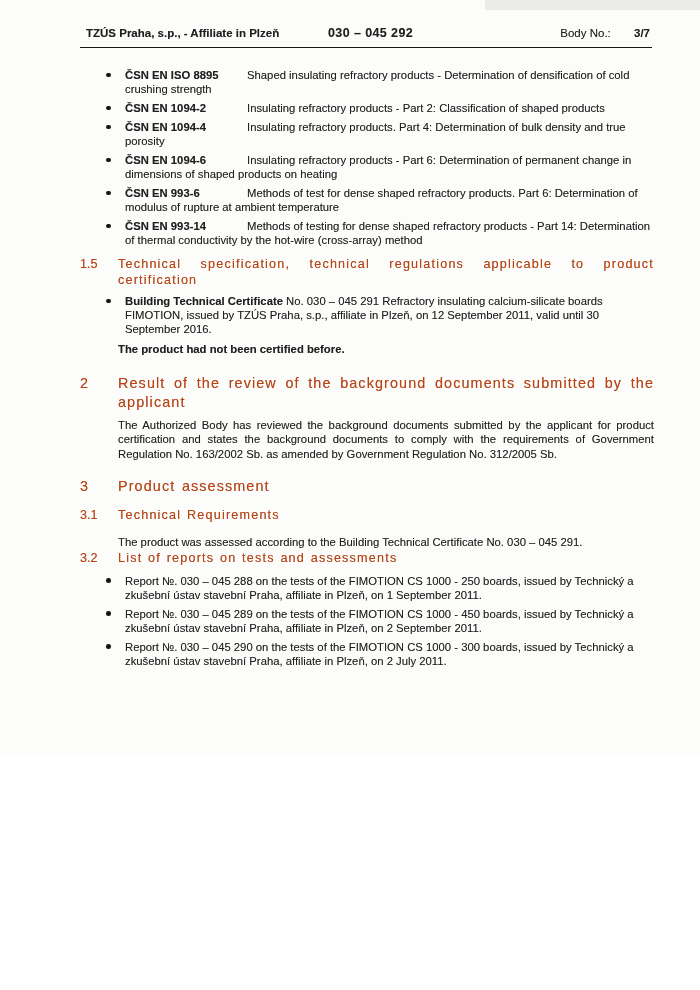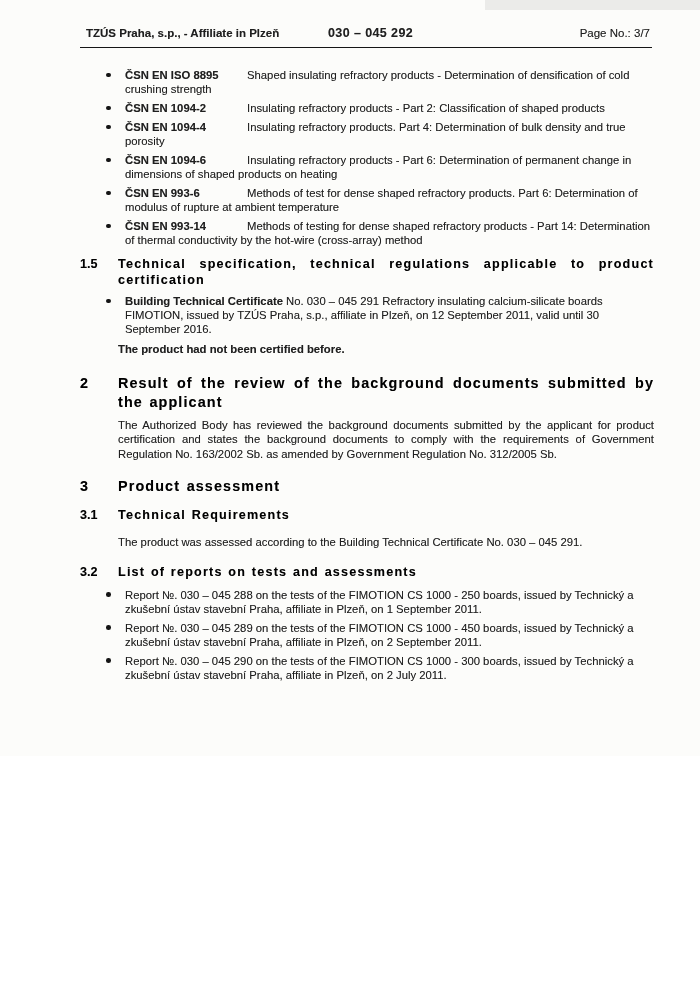--- a/index.html
+++ b/index.html
@@ -15,64 +15,64 @@
   }
   .scan-artifact {
     position: absolute; top: 0; right: 0; width: 215px; height: 10px;
     background: #ebebe9;
   }
   
   .header { position: absolute; left: 80px; top: 24px; width: 572px; height: 22px; font-size: 11.5px; }
   .header-org { position: absolute; left: 6px; top: 3px; font-weight: bold; }
   .header-num { position: absolute; left: 248px; top: 2px; font-weight: bold; font-size: 12.5px; letter-spacing: 0.4px; }
   .header-page { position: absolute; right: 2px; top: 3px; }
-  .header-page b { font-weight: normal; }
+  .header-page b { font-weight: bold; margin-left: 20px; }
   .header-rule { position: absolute; left: 80px; top: 46.5px; width: 572px; height: 1.7px; background: #161616; }
   
   .content { position: absolute; left: 80px; top: 58px; width: 574px; font-size: 11.3px; line-height: 14px; }
   
   .std-list { margin-top: 10px; }
   .b-item { position: relative; padding-left: 45px; margin-bottom: 5px; }
   .b-dot { position: absolute; left: 26px; top: 4.5px; width: 4.6px; height: 4.6px; border-radius: 50%; background: #141414; }
   .std-code { font-weight: bold; display: inline-block; min-width: 122px; }
   
-  .h-sub, .h-main { position: relative; padding-left: 38px; font-weight: bold; color: #000000; text-align: justify; }
+  .h-sub, .h-main { position: relative; padding-left: 38px; font-weight: normal; color: #c2410c; text-align: justify; }
   .h-sub { font-size: 12.6px; line-height: 16px; letter-spacing: 1.2px; word-spacing: 1px; }
   .h-main { font-size: 14.4px; line-height: 19px; letter-spacing: 1.1px; word-spacing: 1.5px; }
   .h-num { position: absolute; left: 0; letter-spacing: 0; }
   
   .para { padding-left: 38px; line-height: 14.5px; }
   .just { text-align: justify; }
   .mt-h15 { margin-top: 9px; }
   .mt-cert { margin-top: 6px; }
   .mt-h16 { margin-top: 13px; }
   .mt-p16 { margin-top: 6px; font-weight: bold; }
   .mt-h2  { margin-top: 17px; }
   .mt-p2  { margin-top: 6px; }
   .mt-h3  { margin-top: 16px; }
   .mt-h31 { margin-top: 11px; }
   .mt-p31 { margin-top: 12px; }
-  .mt-h32 { margin-top: 14px; }
+  .mt-h32 { }
   .rep-list { margin-top: 8px; }
   
   .stamp { position: absolute; left: 417px; top: 813px; width: 160px; height: 160px; opacity: 0.88; z-index: 2; }
   
   .footer-rule { position: absolute; left: 48px; top: 947px; width: 608px; height: 1.2px; background: #a8a8a5; }
   .footer-path { position: absolute; left: 58px; top: 951px; font-size: 6.8px; letter-spacing: 0.1px; color: #2e2e2e; }
 </style>
 </head>
 <body>
 
 <div class="page">
   <div class="scan-artifact"></div>
 
   <div class="header">
     <span class="header-org">TZÚS Praha, s.p., - Affiliate in Plzeň</span>
     <span class="header-num">030 – 045 292</span>
-    <span class="header-page"><span>Page No.: </span><b>3/7</b></span>
+    <span class="header-page"><span>Body No.: </span><b>3/7</b></span>
   </div>
   <div class="header-rule"></div>
 
   <div class="content">
 
     <div class="std-list">
       <div class="b-item"><span class="b-dot"></span><span class="std-code">ČSN EN ISO 8895</span><span>Shaped insulating refractory products - Determination of densification of cold crushing strength</span></div>
       <div class="b-item"><span class="b-dot"></span><span class="std-code">ČSN EN 1094-2</span><span>Insulating refractory products - Part 2: Classification of shaped products</span></div>
       <div class="b-item"><span class="b-dot"></span><span class="std-code">ČSN EN 1094-4</span><span>Insulating refractory products. Part 4: Determination of bulk density and true porosity</span></div>
       <div class="b-item"><span class="b-dot"></span><span class="std-code">ČSN EN 1094-6</span><span>Insulating refractory products - Part 6: Determination of permanent change in dimensions of shaped products on heating</span></div>

